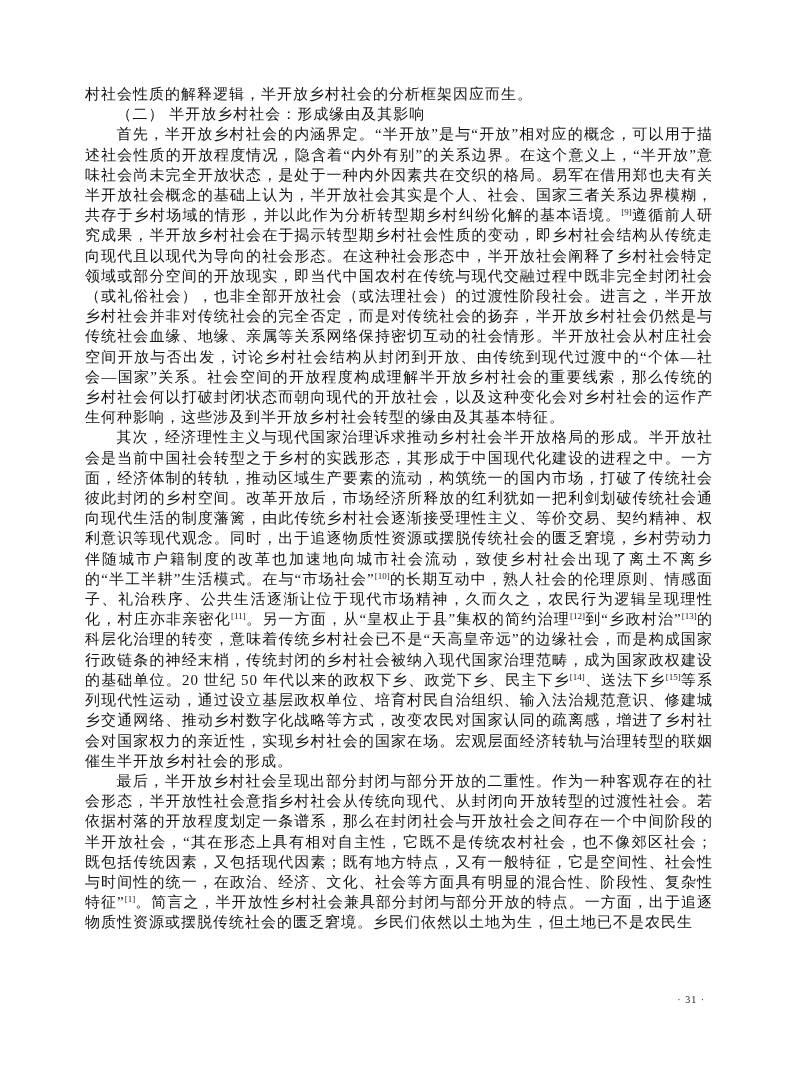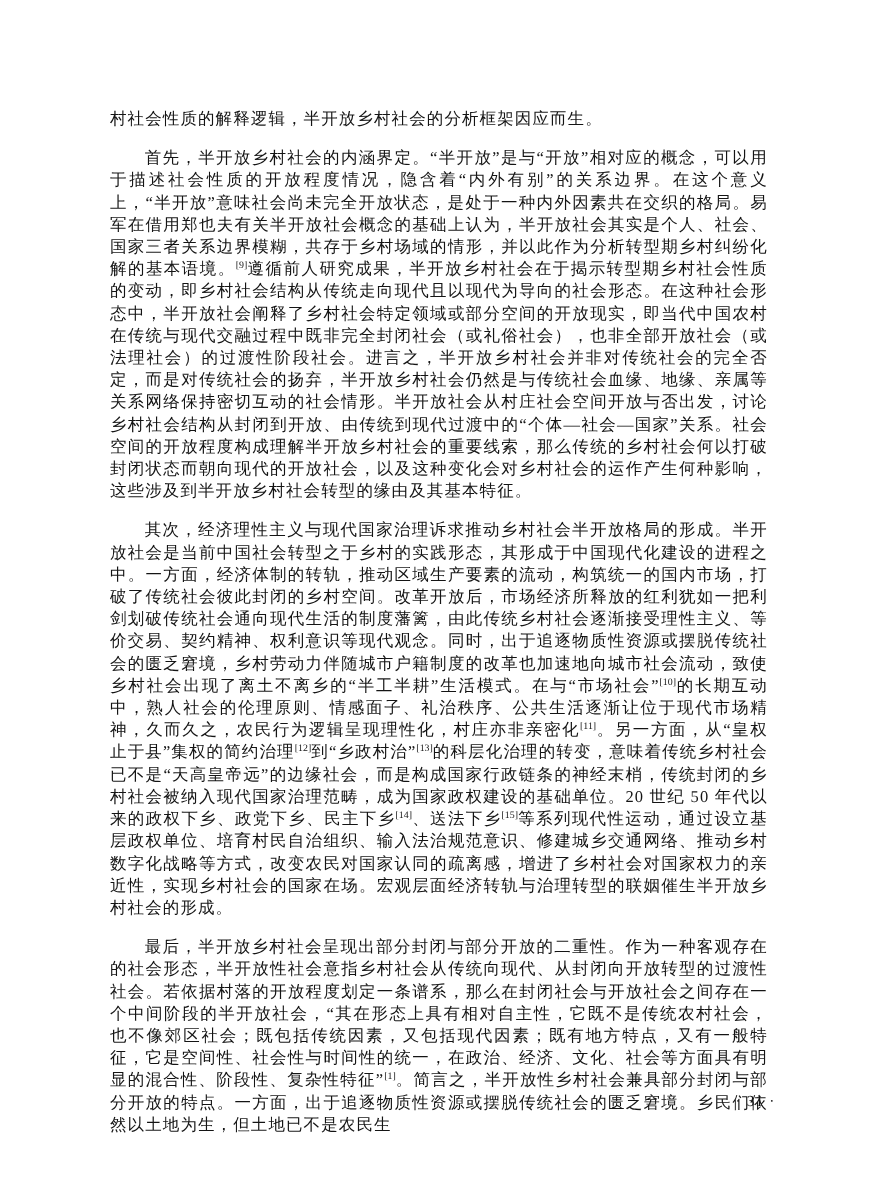--- a/index.html
+++ b/index.html
@@ -20,21 +20,21 @@
     inset: 0;
     background: #ffffff;
   }
   .page-body {
     position: absolute;
     left: 85px;
     top: 84px;
     width: 628px;
   }
   .page-body p {
-    margin: 15px;
+    margin: 0;
     font-size: 15px;
     line-height: 20.2px;
     letter-spacing: 1px;
     text-align: justify;
     text-justify: inter-ideograph;
     word-break: break-all;
   }
   .page-body p.indent {
     text-indent: 2.1em;
   }
@@ -45,29 +45,30 @@
     vertical-align: 5px;
   }
   .pageno {
     position: absolute;
     left: 85px;
     top: 994px;
     width: 628px;
     box-sizing: border-box;
     padding-right: 8px;
     text-align: right;
-    font-size: 14px;
+    font-size: 10px;
     letter-spacing: 1px;
     color: #141414;
   }
 </style>
 </head>
 <body>
 
 <div class="page">
   <main class="page-body">
     <p><span>村社会性质的解释逻辑，半开放乡村社会的分析框架因应而生。</span></p>
+    <p class="indent"><span>（二） 半开放乡村社会：形成缘由及其影响</span></p>
     <p class="indent"><span>首先，半开放乡村社会的内涵界定。“半开放”是与“开放”相对应的概念，可以用于描述社会性质的开放程度情况，隐含着“内外有别”的关系边界。在这个意义上，“半开放”意味社会尚未完全开放状态，是处于一种内外因素共在交织的格局。易军在借用郑也夫有关半开放社会概念的基础上认为，半开放社会其实是个人、社会、国家三者关系边界模糊，共存于乡村场域的情形，并以此作为分析转型期乡村纠纷化解的基本语境。</span><sup class="fnref">[9]</sup><span>遵循前人研究成果，半开放乡村社会在于揭示转型期乡村社会性质的变动，即乡村社会结构从传统走向现代且以现代为导向的社会形态。在这种社会形态中，半开放社会阐释了乡村社会特定领域或部分空间的开放现实，即当代中国农村在传统与现代交融过程中既非完全封闭社会（或礼俗社会），也非全部开放社会（或法理社会）的过渡性阶段社会。进言之，半开放乡村社会并非对传统社会的完全否定，而是对传统社会的扬弃，半开放乡村社会仍然是与传统社会血缘、地缘、亲属等关系网络保持密切互动的社会情形。半开放社会从村庄社会空间开放与否出发，讨论乡村社会结构从封闭到开放、由传统到现代过渡中的“个体—社会—国家”关系。社会空间的开放程度构成理解半开放乡村社会的重要线索，那么传统的乡村社会何以打破封闭状态而朝向现代的开放社会，以及这种变化会对乡村社会的运作产生何种影响，这些涉及到半开放乡村社会转型的缘由及其基本特征。</span></p>
     <p class="indent"><span>其次，经济理性主义与现代国家治理诉求推动乡村社会半开放格局的形成。半开放社会是当前中国社会转型之于乡村的实践形态，其形成于中国现代化建设的进程之中。一方面，经济体制的转轨，推动区域生产要素的流动，构筑统一的国内市场，打破了传统社会彼此封闭的乡村空间。改革开放后，市场经济所释放的红利犹如一把利剑划破传统社会通向现代生活的制度藩篱，由此传统乡村社会逐渐接受理性主义、等价交易、契约精神、权利意识等现代观念。同时，出于追逐物质性资源或摆脱传统社会的匮乏窘境，乡村劳动力伴随城市户籍制度的改革也加速地向城市社会流动，致使乡村社会出现了离土不离乡的“半工半耕”生活模式。在与“市场社会”</span><sup class="fnref">[10]</sup><span>的长期互动中，熟人社会的伦理原则、情感面子、礼治秩序、公共生活逐渐让位于现代市场精神，久而久之，农民行为逻辑呈现理性化，村庄亦非亲密化</span><sup class="fnref">[11]</sup><span>。另一方面，从“皇权止于县”集权的简约治理</span><sup class="fnref">[12]</sup><span>到“乡政村治”</span><sup class="fnref">[13]</sup><span>的科层化治理的转变，意味着传统乡村社会已不是“天高皇帝远”的边缘社会，而是构成国家行政链条的神经末梢，传统封闭的乡村社会被纳入现代国家治理范畴，成为国家政权建设的基础单位。20 世纪 50 年代以来的政权下乡、政党下乡、民主下乡</span><sup class="fnref">[14]</sup><span>、送法下乡</span><sup class="fnref">[15]</sup><span>等系列现代性运动，通过设立基层政权单位、培育村民自治组织、输入法治规范意识、修建城乡交通网络、推动乡村数字化战略等方式，改变农民对国家认同的疏离感，增进了乡村社会对国家权力的亲近性，实现乡村社会的国家在场。宏观层面经济转轨与治理转型的联姻催生半开放乡村社会的形成。</span></p>
     <p class="indent"><span>最后，半开放乡村社会呈现出部分封闭与部分开放的二重性。作为一种客观存在的社会形态，半开放性社会意指乡村社会从传统向现代、从封闭向开放转型的过渡性社会。若依据村落的开放程度划定一条谱系，那么在封闭社会与开放社会之间存在一个中间阶段的半开放社会，“其在形态上具有相对自主性，它既不是传统农村社会，也不像郊区社会；既包括传统因素，又包括现代因素；既有地方特点，又有一般特征，它是空间性、社会性与时间性的统一，在政治、经济、文化、社会等方面具有明显的混合性、阶段性、复杂性特征”</span><sup class="fnref">[1]</sup><span>。简言之，半开放性乡村社会兼具部分封闭与部分开放的特点。一方面，出于追逐物质性资源或摆脱传统社会的匮乏窘境。乡民们依然以土地为生，但土地已不是农民生</span></p>
   </main>
   <div class="pageno">· 31 ·</div>
 </div>
 
 </body></html>

